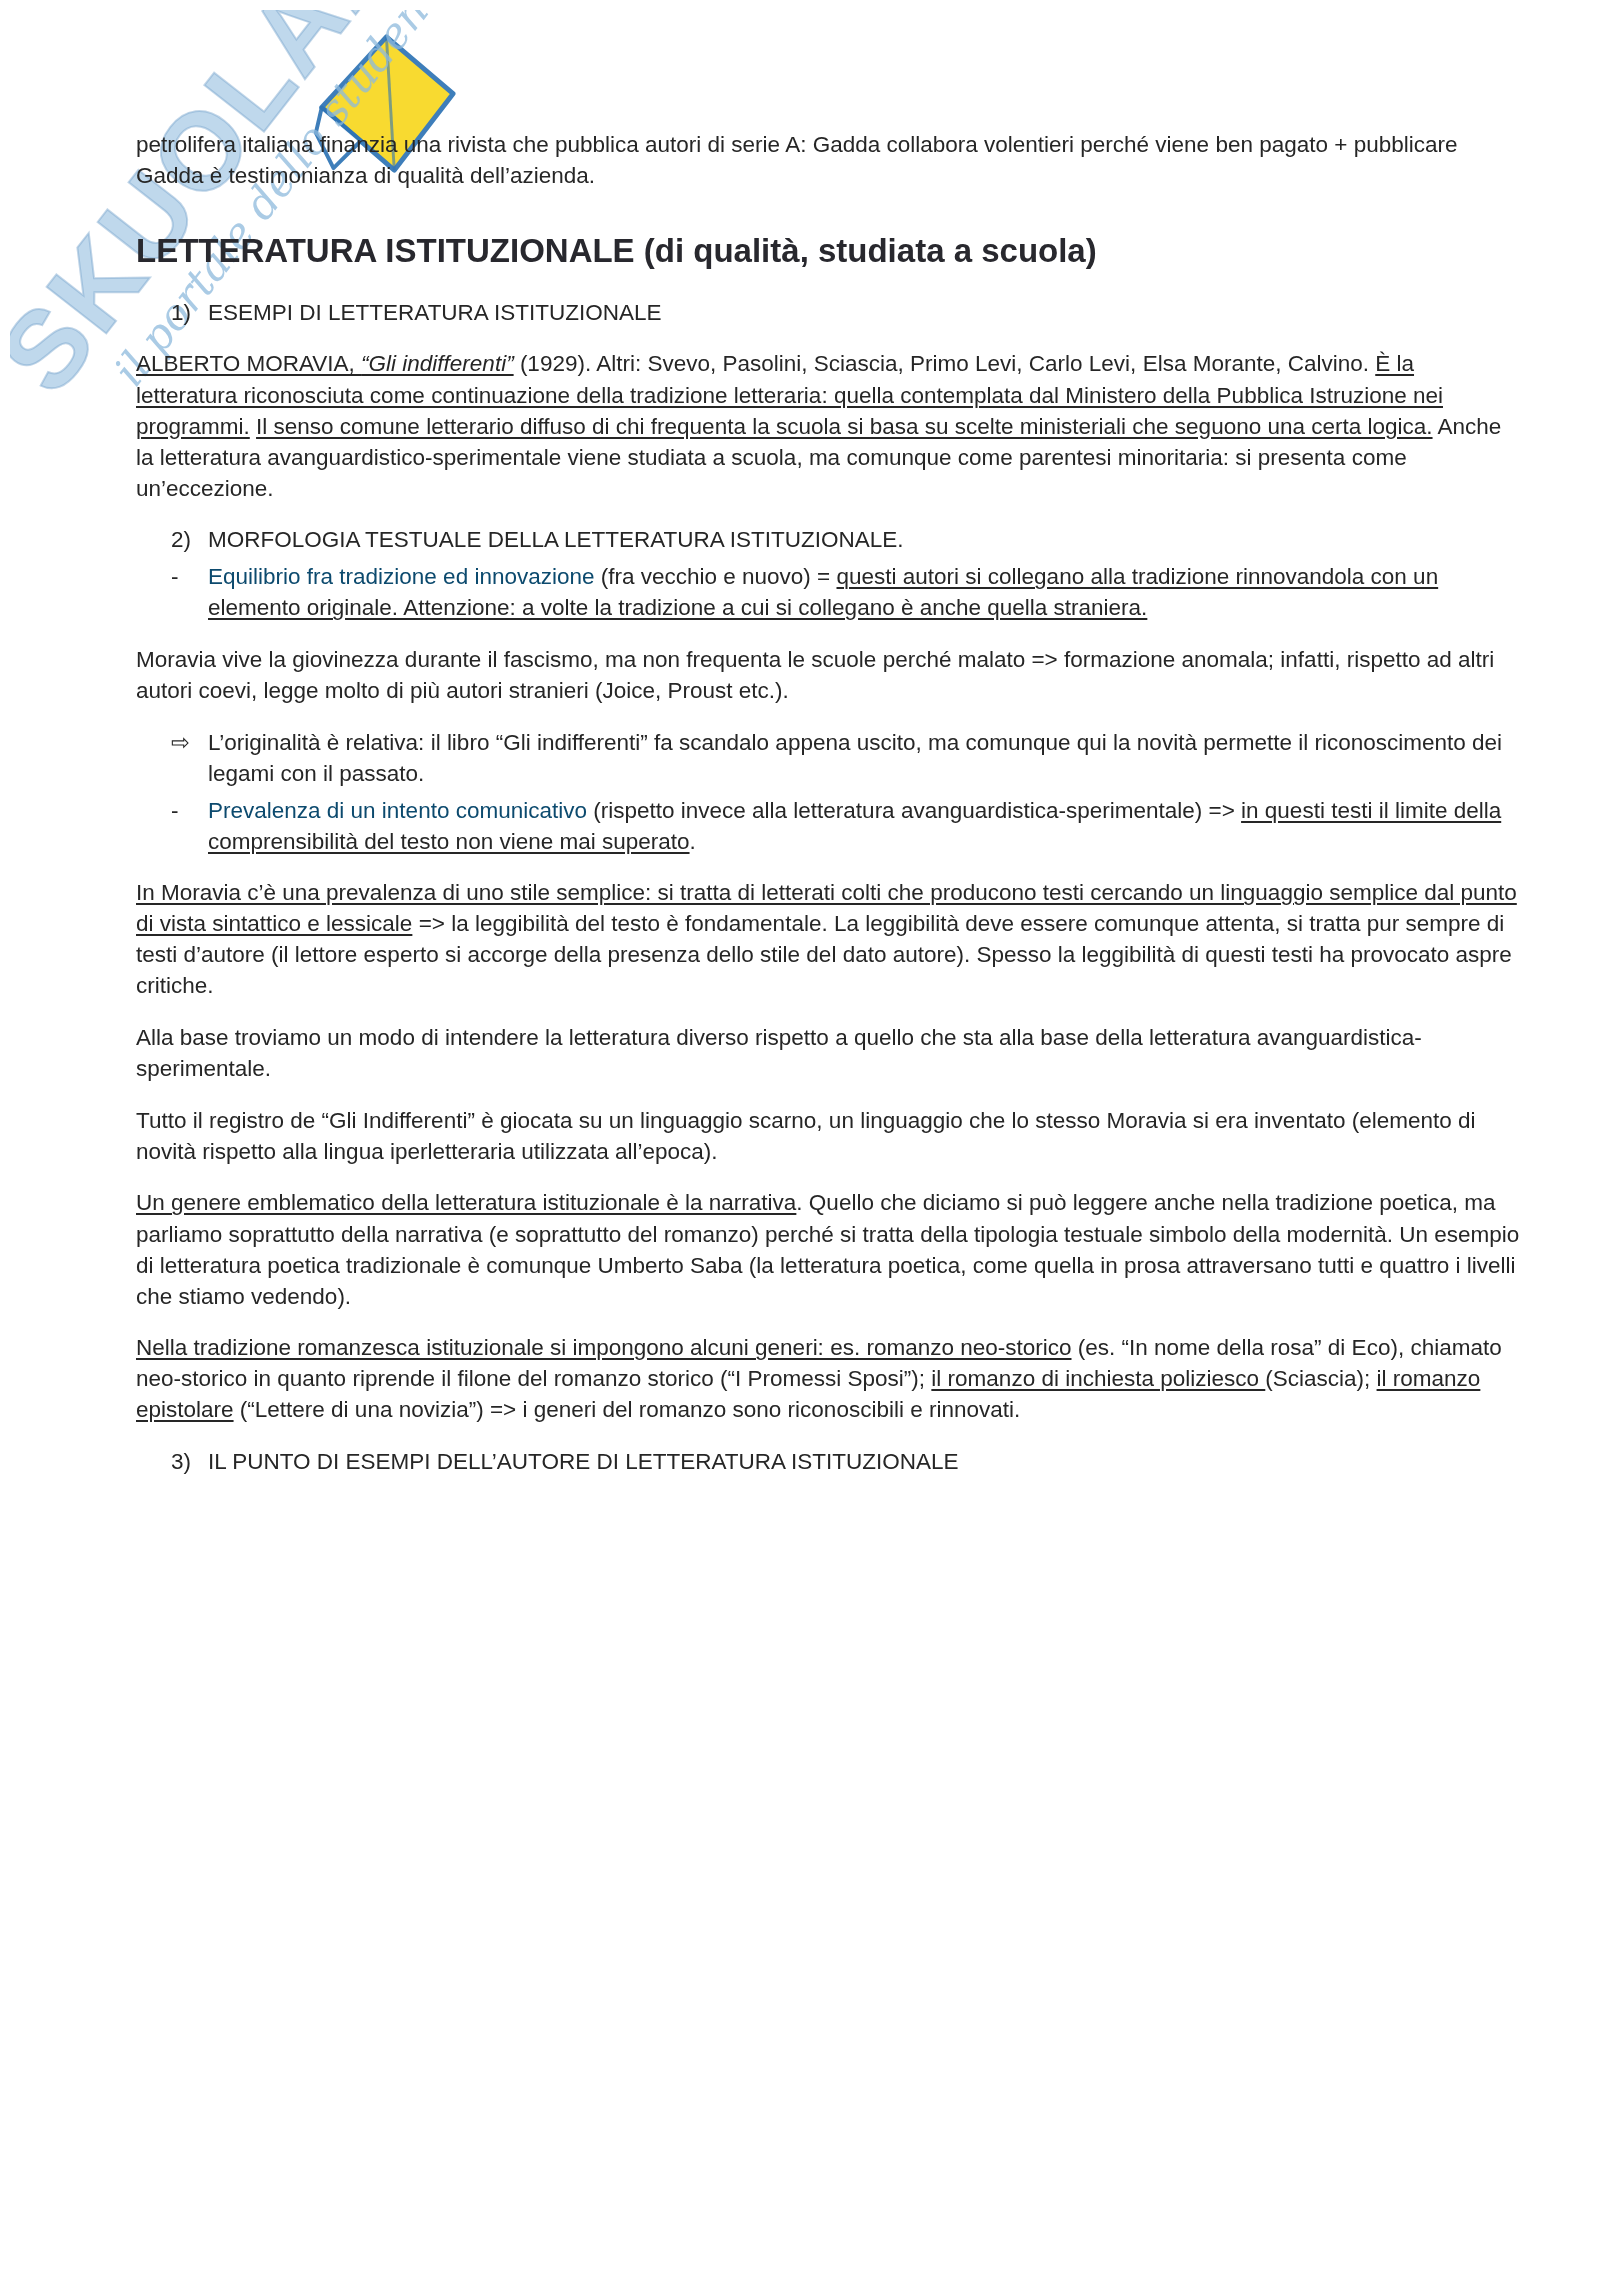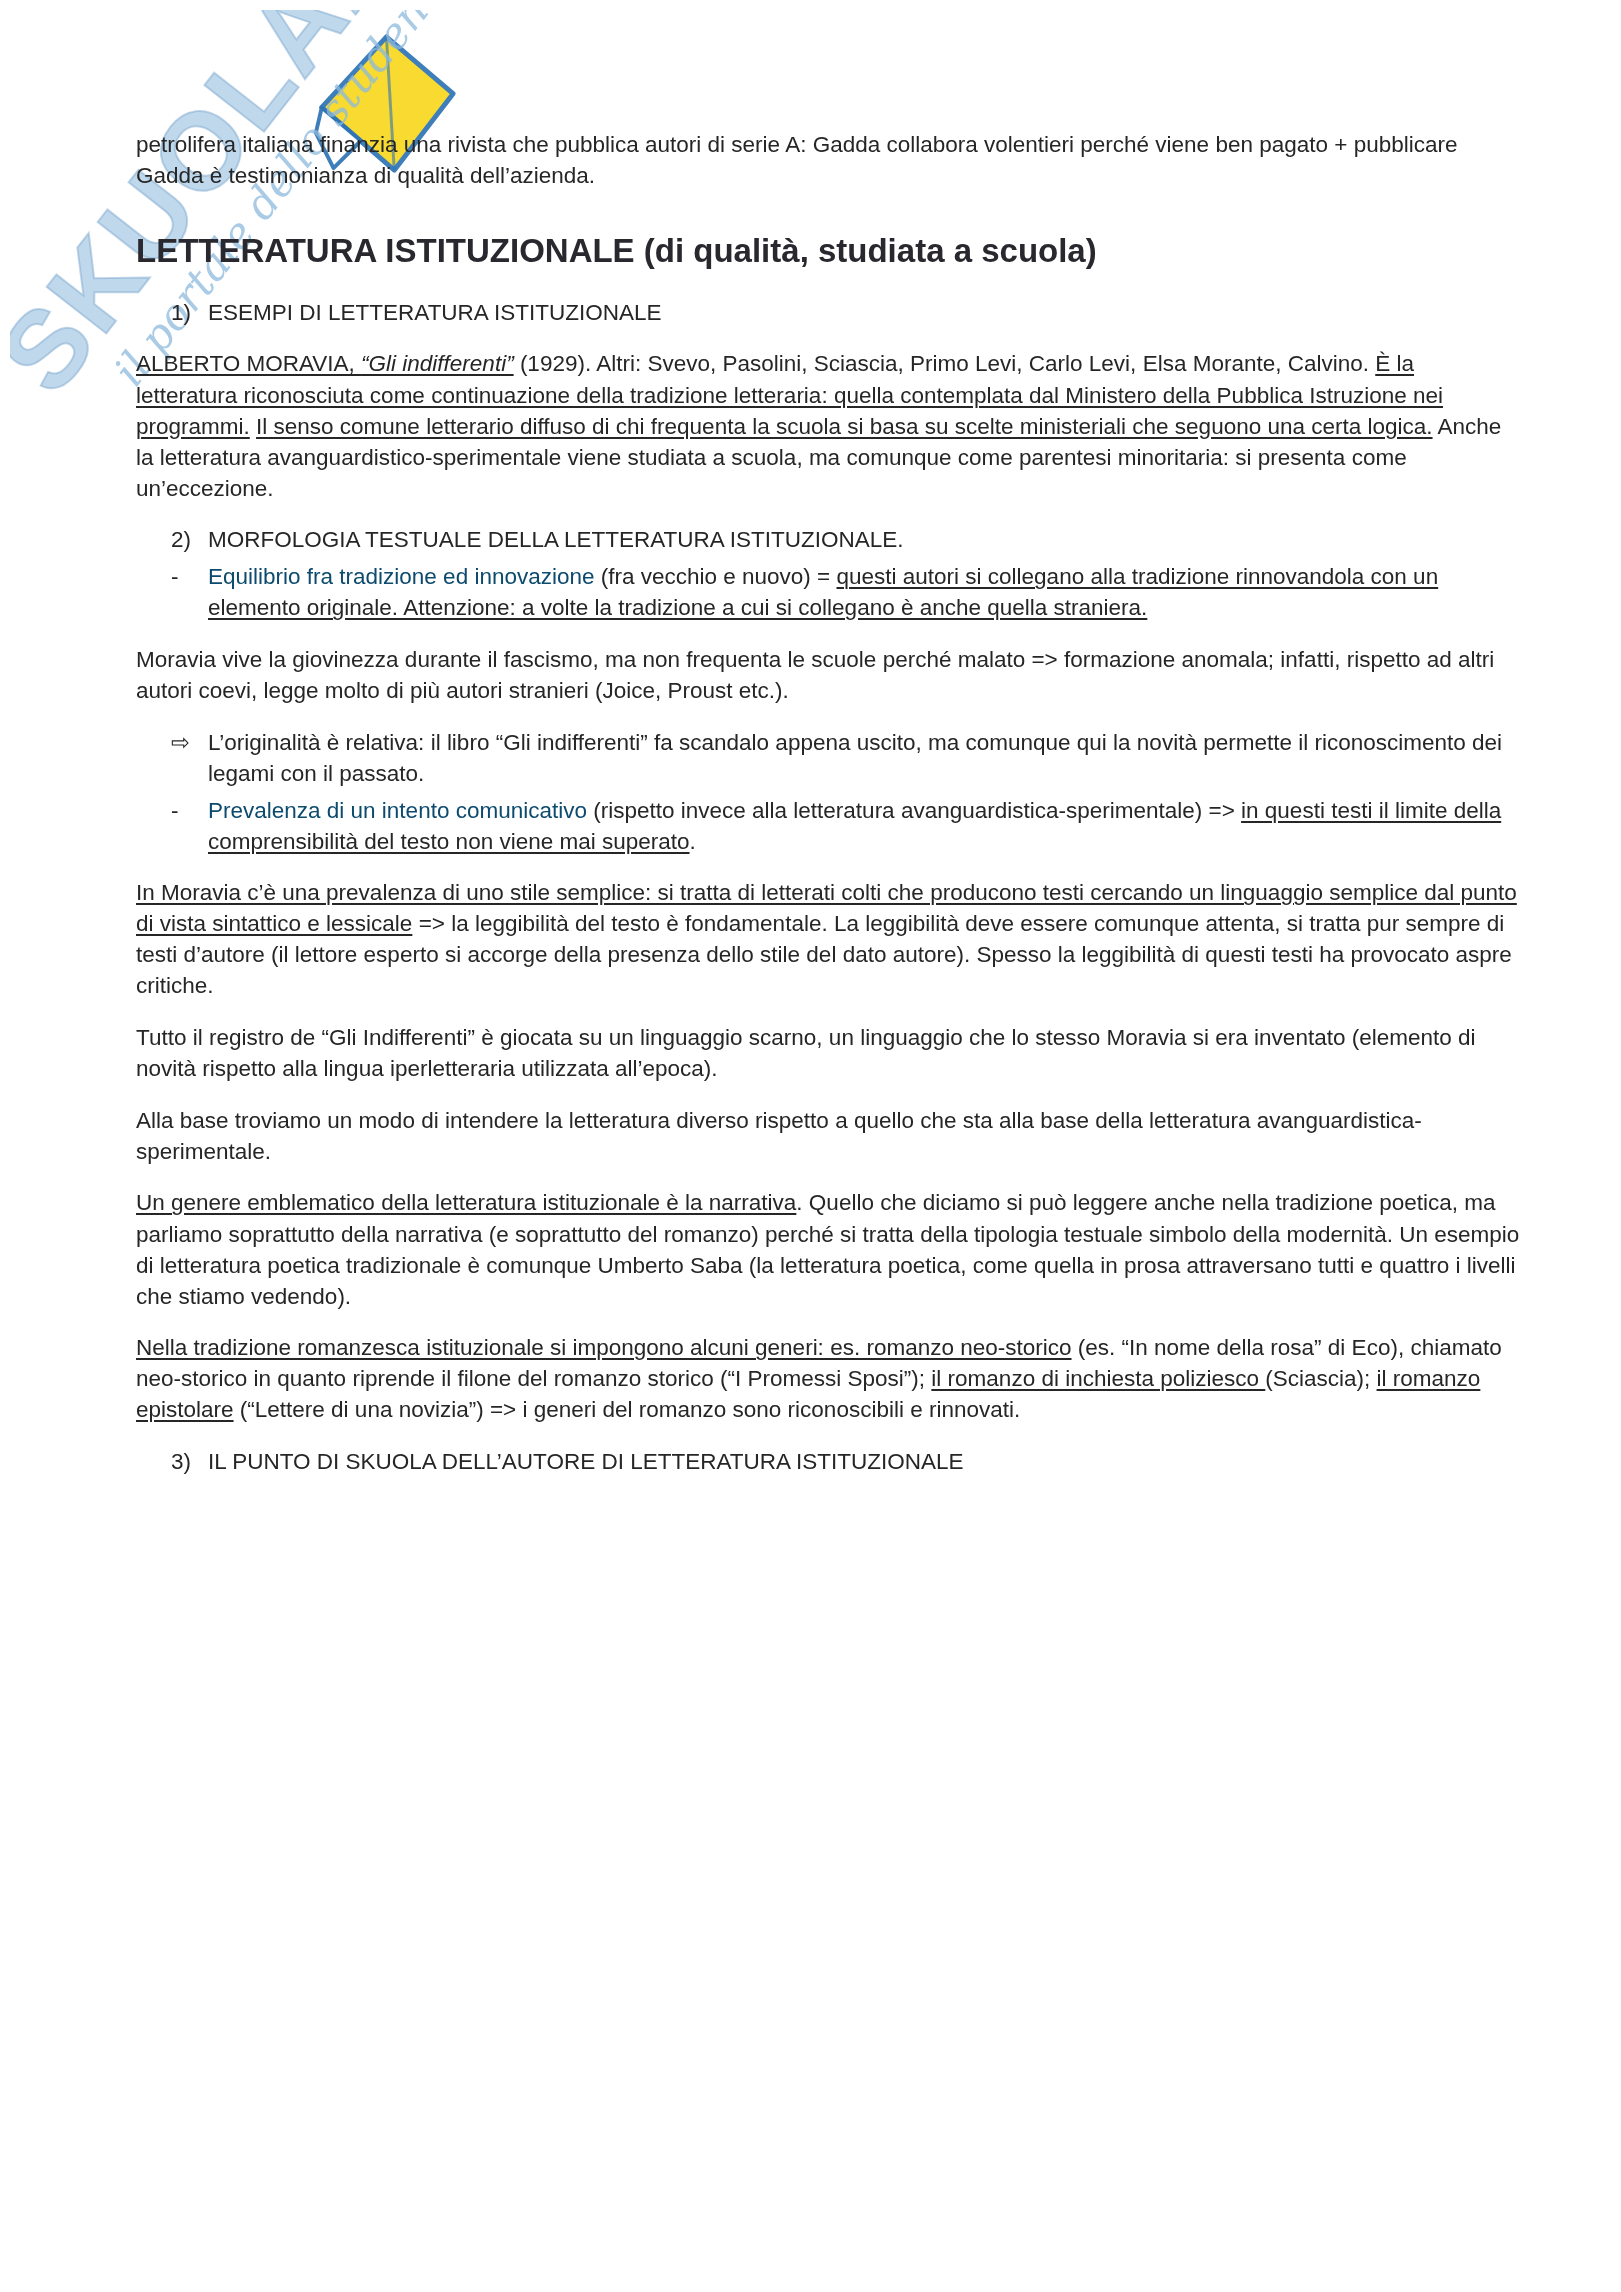--- a/index.html
+++ b/index.html
@@ -107,28 +107,28 @@
       <span class="itext"><span>L’originalità è relativa: il libro “Gli indifferenti” fa scandalo appena uscito, ma comunque qui la novità permette il riconoscimento dei legami con il passato.</span></span>
     </div>
 
     <div class="b item">
       <span class="marker">-</span>
       <span class="itext"><span class="red">Prevalenza di un intento comunicativo </span><span>(rispetto invece alla letteratura avanguardistica-sperimentale) =&gt; </span><span class="u">in questi testi il limite della comprensibilità del testo non viene mai superato</span><span>.</span></span>
     </div>
 
     <p class="b para"><span class="u">In Moravia c’è una prevalenza di uno stile semplice: si tratta di letterati colti che producono testi cercando un linguaggio semplice dal punto di vista sintattico e lessicale</span><span> =&gt; la leggibilità del testo è fondamentale. La leggibilità deve essere comunque attenta, si tratta pur sempre di testi d’autore (il lettore esperto si accorge della presenza dello stile del dato autore). Spesso la leggibilità di questi testi ha provocato aspre critiche.</span></p>
 
+    <p class="b para"><span>Alla base troviamo un modo di intendere la letteratura diverso rispetto a quello che sta alla base della letteratura avanguardistica-sperimentale.</span></p>
+
     <p class="b para"><span>Tutto il registro de “Gli Indifferenti” è giocata su un linguaggio scarno, un linguaggio che  lo stesso Moravia si era inventato (elemento di novità rispetto alla lingua iperletteraria utilizzata all’epoca).</span></p>
-
-    <p class="b para"><span>Alla base troviamo un modo di intendere la letteratura diverso rispetto a quello che sta alla base della letteratura avanguardistica-sperimentale.</span></p>
 
     <p class="b para"><span class="u">Un genere emblematico della letteratura istituzionale è la narrativa</span><span>. Quello che diciamo si può leggere anche nella tradizione poetica, ma parliamo soprattutto della narrativa (e soprattutto del romanzo) perché si tratta della tipologia testuale simbolo della modernità. Un esempio di letteratura poetica tradizionale è comunque Umberto Saba (la letteratura poetica, come quella in prosa attraversano tutti e quattro i livelli che stiamo vedendo).</span></p>
 
     <p class="b para"><span class="u">Nella tradizione romanzesca istituzionale si impongono alcuni generi: es. romanzo neo-storico</span><span> (es. “In nome della rosa” di Eco), chiamato neo-storico in quanto riprende il filone del romanzo storico (“I Promessi Sposi”); </span><span class="u">il romanzo di inchiesta poliziesco </span><span>(Sciascia); </span><span class="u">il romanzo epistolare</span><span> (“Lettere di una novizia”) =&gt; i generi del romanzo sono riconoscibili e rinnovati.</span></p>
 
     <div class="b item">
       <span class="marker">3)</span>
-      <span class="itext"><span>IL PUNTO DI SKUOLA DELL’AUTORE DI LETTERATURA ISTITUZIONALE</span></span>
+      <span class="itext"><span>IL PUNTO DI ESEMPI DELL’AUTORE DI LETTERATURA ISTITUZIONALE</span></span>
     </div>
 
   </div>
 </div>
 
 
 </body></html>

